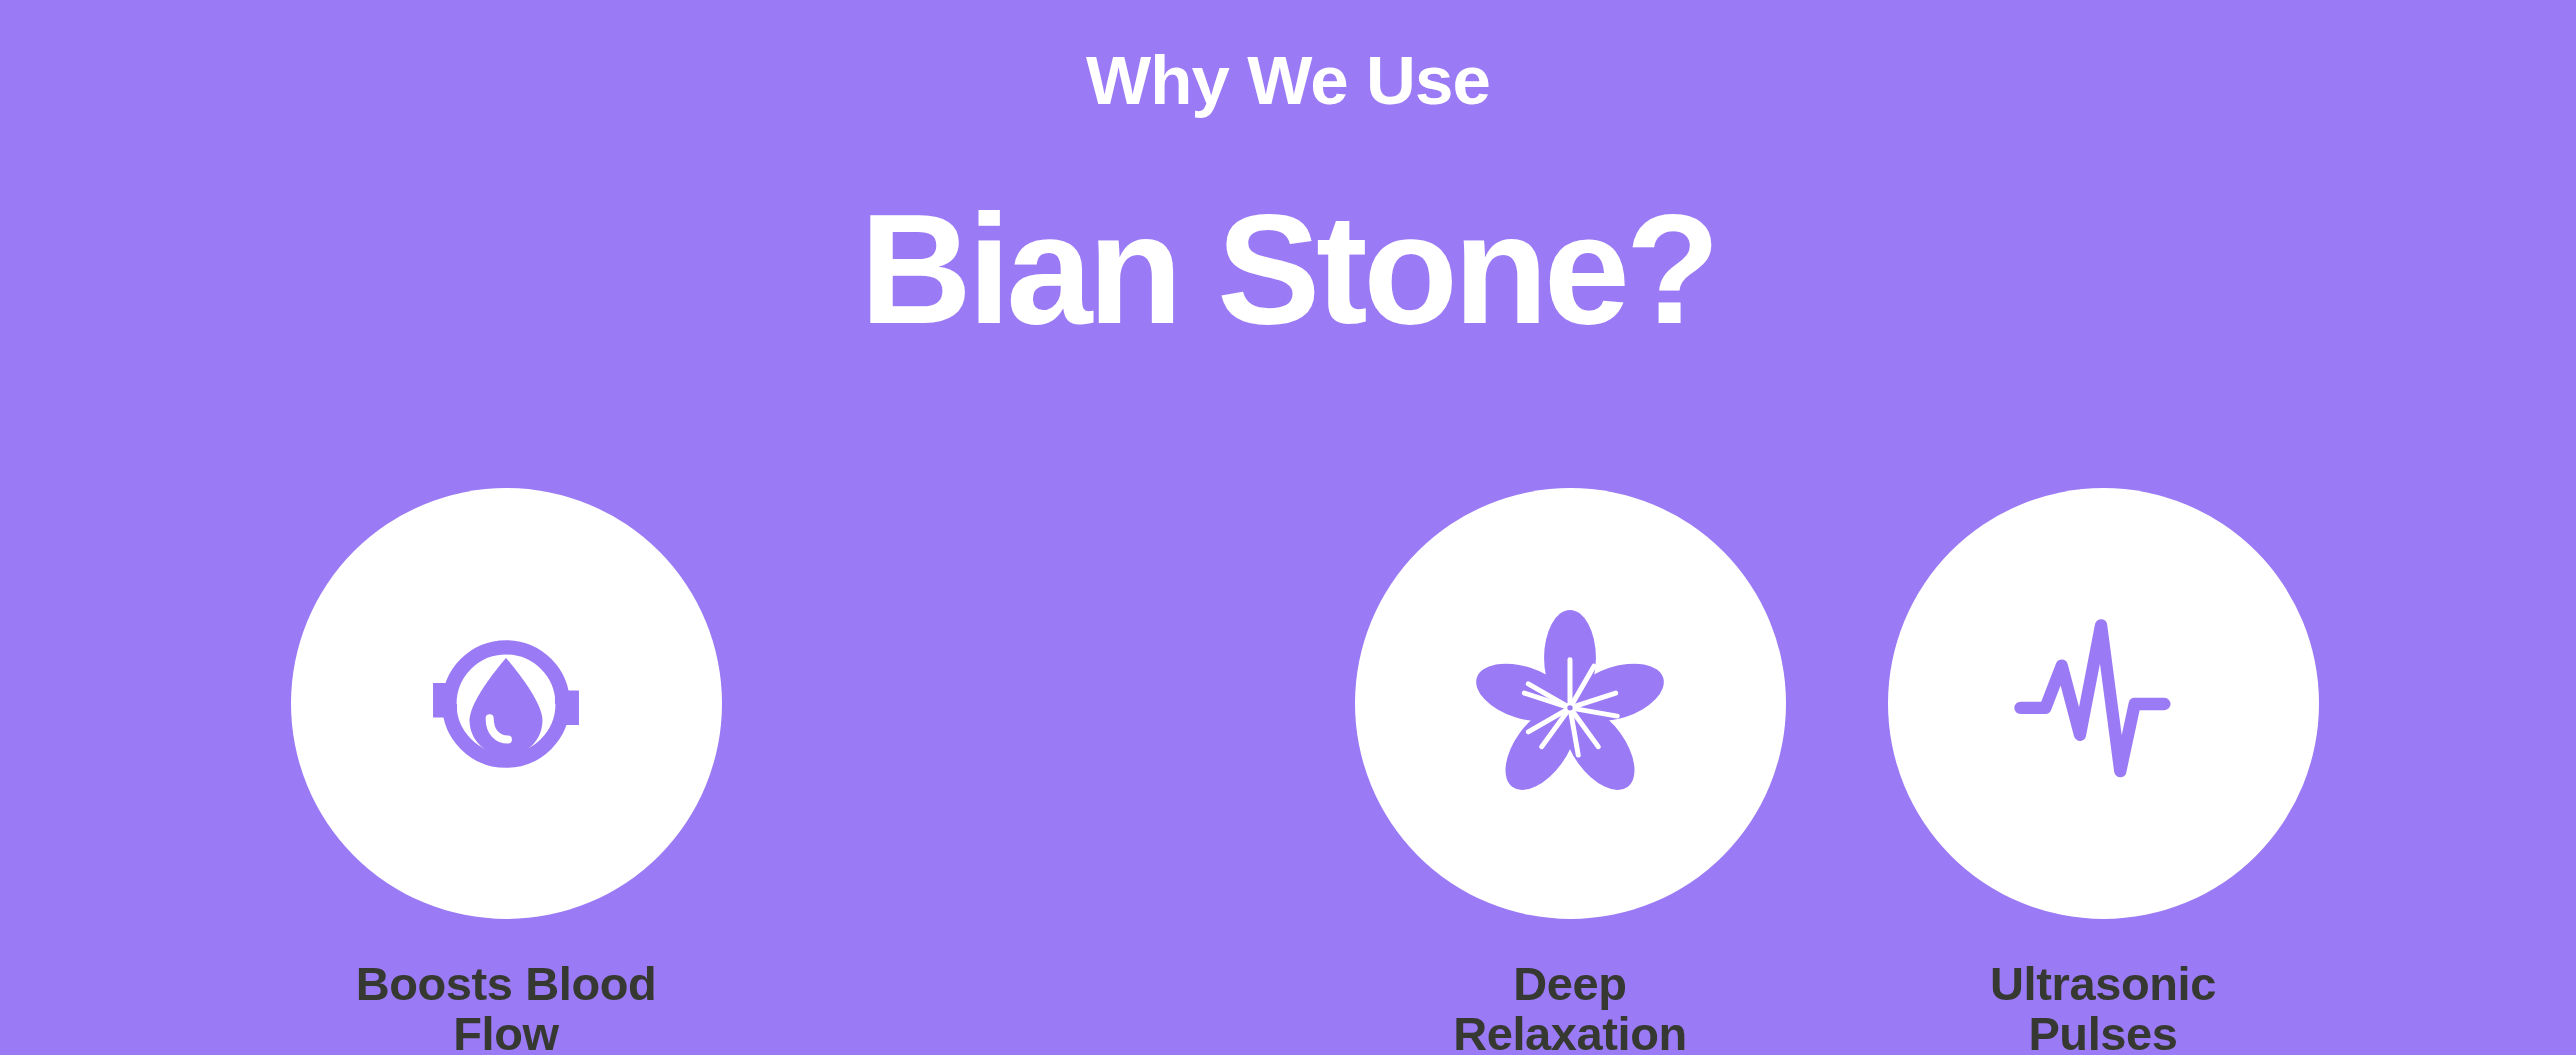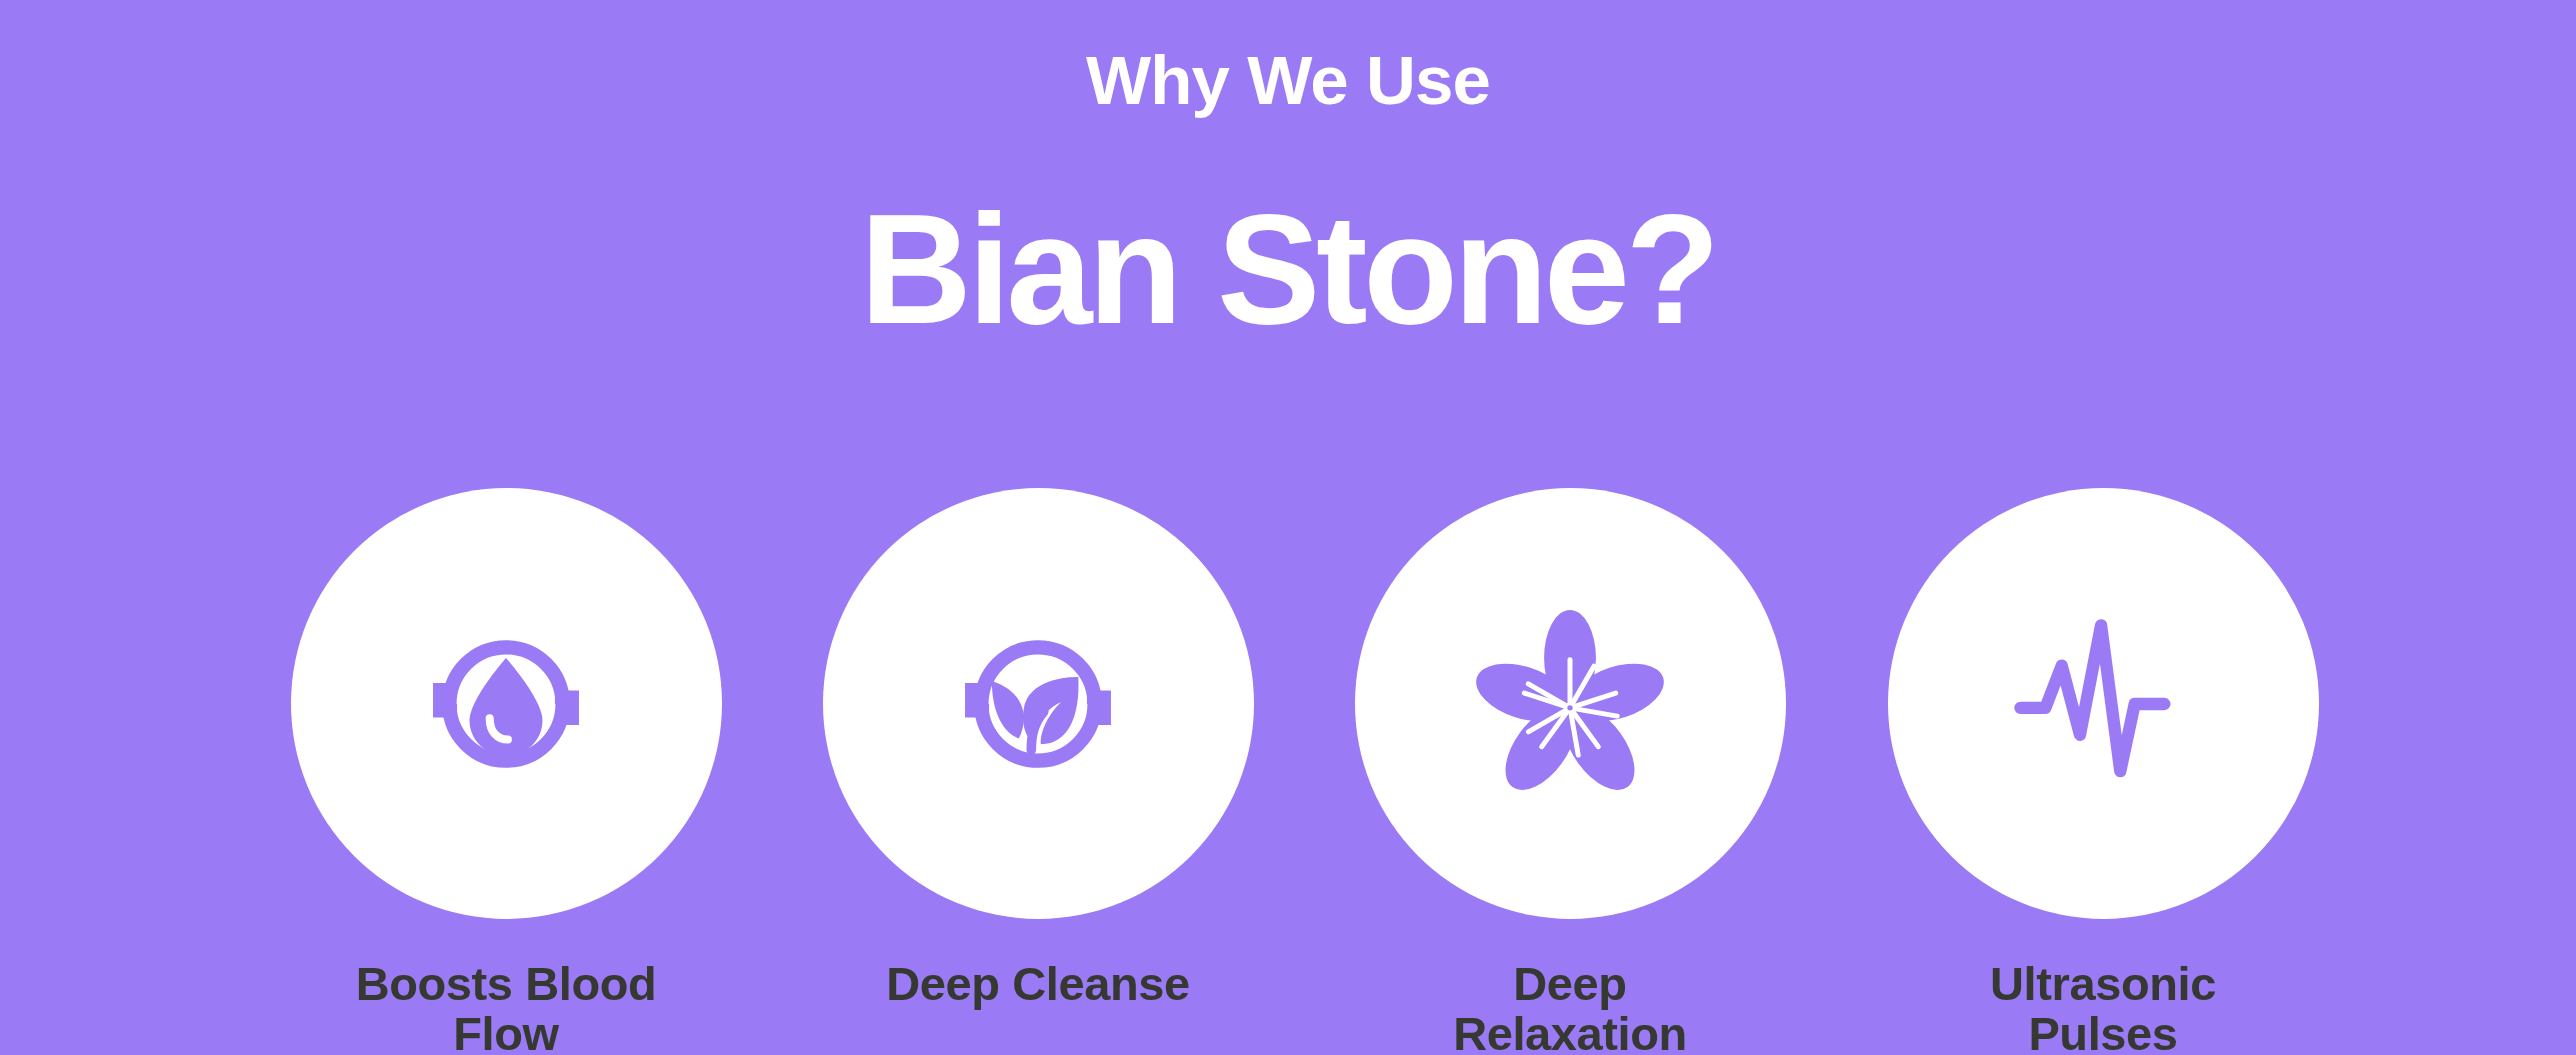--- a/index.html
+++ b/index.html
@@ -130,39 +130,20 @@
 
             <path d="M50 26 C50 26 31 47.5 31 58.5 C31 69 39.5 77 50 77 C60.5 77 69 69 69 58.5 C69 47.5 50 26 50 26 Z" fill="#9b7af5"></path>
 
             <path d="M41.5 57.5 C41.5 64.5 45.5 68.5 51 68.5" fill="none" stroke="#ffffff" stroke-width="4.2" stroke-linecap="round"></path>
           </svg>
         </span>
       </div>
       <div class="feature-label">Boosts Blood Flow</div>
     </div>
 
-    <div class="feature feature-1">
-      <div class="circle">
-        <span>
-          <svg viewBox="0 0 100 100" xmlns="http://www.w3.org/2000/svg">
-            <path d="M20.5 50 A29.5 29.5 0 0 1 79.5 50" fill="none" stroke="#9b7af5" stroke-width="7.5" stroke-linecap="butt"></path>
-            <path d="M79.5 50 A29.5 29.5 0 0 1 20.5 50" fill="none" stroke="#9b7af5" stroke-width="7.5" stroke-linecap="butt"></path>
-            <path d="M12 39 L12 57 L24.5 57 L24.5 50 L20.5 50 L20.5 39 Z" fill="#9b7af5"></path>
-            <path d="M88 61 L88 43 L75.5 43 L75.5 50 L79.5 50 L79.5 61 Z" fill="#9b7af5"></path>
-
-            <path d="M26 38 C26 38 25 62 40 68 C45 58 44 44 26 38 Z" fill="#9b7af5"></path>
-
-            <path d="M71 36 C71 36 45 35 42.5 53 C41 63 45.5 68 45.5 68 C45.5 68 51 54 62 49 C54 57 51 66 51.5 71 C66 71 72 56 71 36 Z" fill="#9b7af5"></path>
-
-            <path d="M46.5 74 C46.5 66 48 60 53 54" fill="none" stroke="#9b7af5" stroke-width="5" stroke-linecap="round"></path>
-          </svg>
-        </span>
-      </div>
-      <div class="feature-label">Deep Cleanse</div>
-    </div>
 
     <div class="feature feature-2">
       <div class="circle">
         <span>
           <svg viewBox="0 0 100 100" xmlns="http://www.w3.org/2000/svg">
             <g fill="#9b7af5">
 
               <g transform="translate(50,52)">
                 <ellipse cx="0" cy="-26" rx="13.5" ry="25" transform="rotate(0)"></ellipse>
                 <ellipse cx="0" cy="-26" rx="13.5" ry="25" transform="rotate(72)"></ellipse>

